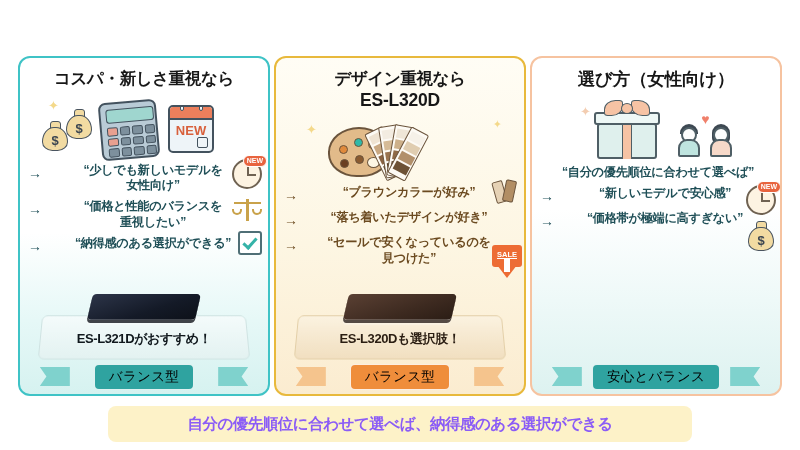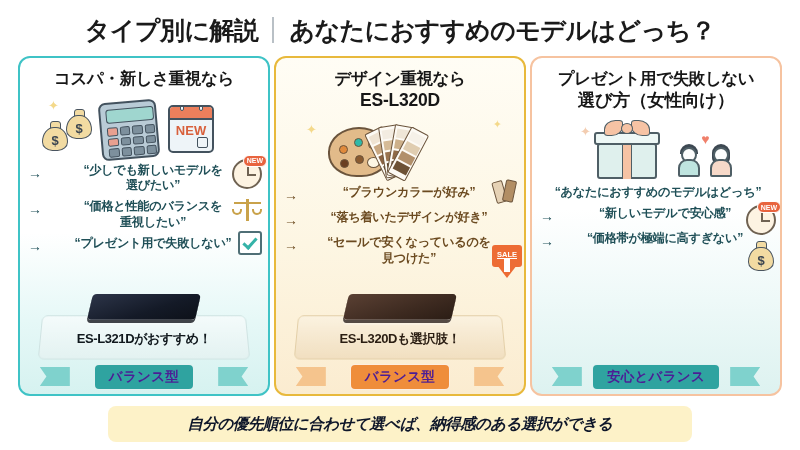--- a/index.html
+++ b/index.html
@@ -190,48 +190,41 @@
   }
   .gold .product-label { color: #2a1d12; }
 
   
   .ribbon { position: absolute; left: 0; right: 0; bottom: 4px; height: 26px; display: flex; justify-content: center; align-items: center; }
   .ribbon .tail { position: absolute; top: 3px; width: 30px; height: 19px; }
   .ribbon .tail.l { left: 8%; clip-path: polygon(0 0,100% 0,100% 100%,0 100%,22% 50%); }
   .ribbon .tail.r { right: 8%; clip-path: polygon(0 0,100% 0,78% 50%,100% 100%,0 100%); }
   .ribbon .plate {
     position: relative; z-index: 2; padding: 3px 14px; border-radius: 5px;
-    color: #4c1d95; font-size: 13.5px; font-weight: 700; letter-spacing: 0.3px;
+    color: #000000; font-size: 13.5px; font-weight: 400; letter-spacing: 0.3px;
     border: 1.5px solid rgba(255,255,255,0.85);
   }
   .teal .ribbon .plate, .peach .ribbon .plate { background: #2fa3a0; }
   .teal .ribbon .tail, .peach .ribbon .tail { background: #7fd2cd; }
   .gold .ribbon .plate { background: #ef8d3b; }
   .gold .ribbon .tail { background: #f5c48d; }
 
   
   .footer {
     position: absolute; left: 108px; bottom: 8px; width: 584px; height: 36px;
     background: #fdf2c8; border-radius: 8px;
     display: flex; align-items: center; justify-content: center;
   }
-  .footer-text { font-size: 15.5px; font-weight: 700; color: #0f172a; letter-spacing: -0.5px; white-space: nowrap; font-style: italic; }
+  .footer-text { font-size: 15.5px; font-weight: 700; color: #8b5cf6; letter-spacing: -0.5px; white-space: nowrap; }
 </style>
 </head>
 <body>
 
 <div class="page">
 
-  <div class="title-bar">
-    <div class="title-text">
-      <span>タイプ別に解説</span>
-      <span class="title-divider"></span>
-      <span>あなたにおすすめのモデルはどっち？</span>
-    </div>
-  </div>
 
   <div class="cards">
 
     <div class="card teal">
       <div class="card-head">
         <div class="l1">コスパ・新しさ重視なら</div>
       </div>
 
       <div class="illo">
         <span class="spark" style="left:28px;top:6px;">✦</span>
@@ -269,30 +262,30 @@
           <div class="top"></div>
             <div class="new">NEW</div>
             <div class="corner"></div>
         </div>
       </div>
 
       <div class="bullets">
         <div class="b-row">
           <span class="b-arrow">→</span>
           <span class="b-text ctr" style="white-space:pre-line">“少しでも新しいモデルを
-選びたい”</span>
+女性向け”</span>
         </div>
         <div class="b-row">
           <span class="b-arrow">→</span>
           <span class="b-text ctr" style="white-space:pre-line">“価格と性能のバランスを
 重視したい”</span>
         </div>
         <div class="b-row">
           <span class="b-arrow">→</span>
-          <span class="b-text ctr" style="white-space:pre-line">“プレゼント用で失敗しない”</span>
+          <span class="b-text ctr" style="white-space:pre-line">“納得感のある選択ができる”</span>
         </div>
         <div class="mini mini-clock" style="right:6px;top:-2px;">
           <div class="hand h1"></div>
             <div class="hand h2"></div>
           <div class="mini-new">NEW</div>
         </div>
         <div class="mini mini-scale" style="right:6px;top:36px;">
           <div class="post"></div>
             <div class="beam"></div>
             <div class="pan l"></div>
@@ -399,21 +392,20 @@
 
       <div class="ribbon">
         <span class="tail l"></span>
         <span class="tail r"></span>
         <span class="plate">バランス型</span>
       </div>
     </div>
 
     <div class="card peach">
       <div class="card-head">
-        <div class="l1">プレゼント用で失敗しない</div>
         <div class="l2">選び方（女性向け）</div>
       </div>
 
       <div class="illo">
         <span class="spark" style="left:48px;top:10px;color:#f3cdb1;">✦</span>
         <span class="spark" style="left:66px;top:56px;font-size:10px;color:#f3cdb1;">✦</span>
         <div class="gift" style="left:62px;top:8px;">
           <div class="box"></div>
             <div class="vrib"></div>
             <div class="lid"></div>
@@ -432,21 +424,21 @@
               <div class="hair"></div>
               <div class="head"></div>
               <div class="body"></div>
             </div>
         </div>
       </div>
 
       <div class="bullets">
         <div class="b-row">
           <span class="b-arrow"></span>
-          <span class="b-text ctr" style="white-space:pre-line">“あなたにおすすめのモデルはどっち”</span>
+          <span class="b-text ctr" style="white-space:pre-line">“自分の優先順位に合わせて選べば”</span>
         </div>
         <div class="b-row">
           <span class="b-arrow">→</span>
           <span class="b-text ctr" style="white-space:pre-line">“新しいモデルで安心感”</span>
         </div>
         <div class="b-row">
           <span class="b-arrow">→</span>
           <span class="b-text ctr" style="white-space:pre-line">“価格帯が極端に高すぎない”</span>
         </div>
         <div class="mini mini-clock" style="right:4px;top:22px;">

